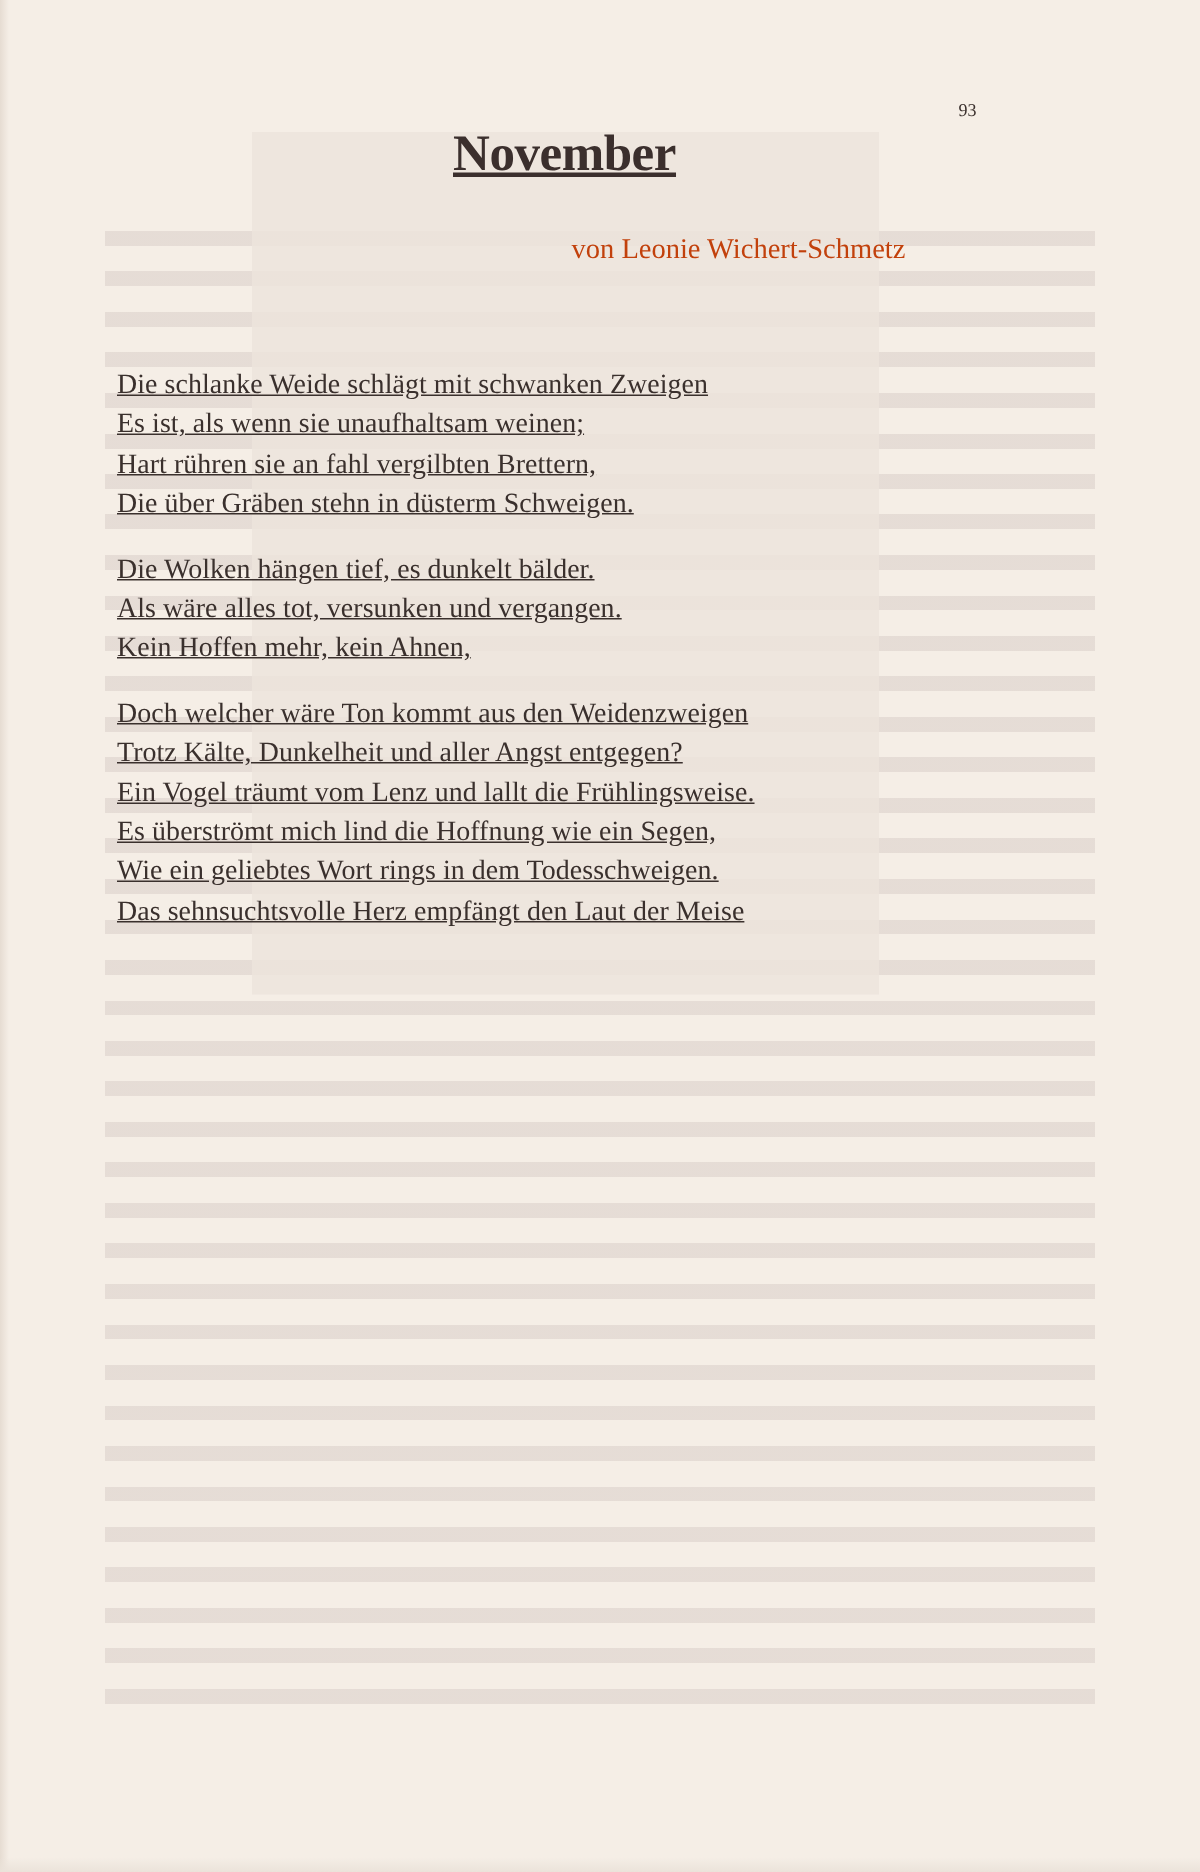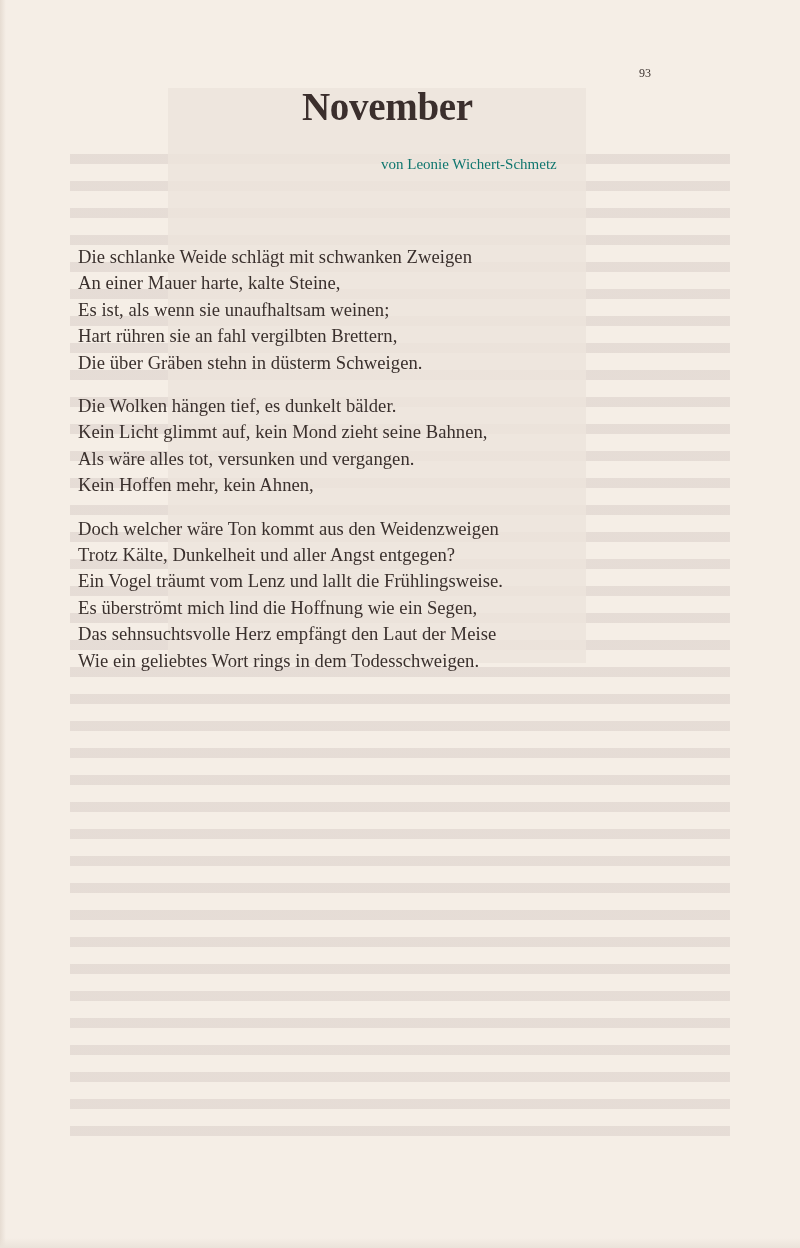--- a/index.html
+++ b/index.html
@@ -34,31 +34,32 @@
       rgba(180,165,160,0) 24px,
       rgba(180,165,160,0) 27px
     );
   }
   .page-number {
     position: absolute; left: 639px; top: 66px;
     font-size: 12px; color: #3a302d; text-align: center;
   }
   .title {
     position: absolute; left: 302px; top: 84px;
-    font-size: 39px; font-weight: bold; letter-spacing: -0.3px;
+    font-size: 34px; font-weight: bold; letter-spacing: -0.3px;
     color: #3b2f2d;
     margin: 0;
+    text-decoration: underline;
   }
   .author {
     position: absolute; left: 381px; top: 156px;
-    font-size: 15px; color: #0f766e;
+    font-size: 19px; color: #c2410c;
   }
   .poem {
     position: absolute; left: 78px; top: 244px;
-    margin: 0; padding: 0;
+    margin: 0; padding: 0; text-decoration: underline;
   }
   .stanza {
     margin: 0 0 17px 0;
   }
   .verse-line {
     display: block;
     font-size: 18.6px;
     line-height: 26.4px;
     white-space: nowrap;
     letter-spacing: 0.05px;
@@ -74,32 +75,30 @@
 
 <div class="page-number">93</div>
 
 <h1 class="title">November</h1>
 
 <div class="author">von Leonie Wichert-Schmetz</div>
 
 <div class="poem">
   <div class="stanza">
     <span class="verse-line">Die schlanke Weide schlägt mit schwanken Zweigen</span>
-    <span class="verse-line">An einer Mauer harte, kalte Steine,</span>
     <span class="verse-line">Es ist, als wenn sie unaufhaltsam weinen;</span>
     <span class="verse-line">Hart rühren sie an fahl vergilbten Brettern,</span>
     <span class="verse-line">Die über Gräben stehn in düsterm Schweigen.</span>
   </div>
   <div class="stanza">
     <span class="verse-line">Die Wolken hängen tief, es dunkelt bälder.</span>
-    <span class="verse-line">Kein Licht glimmt auf, kein Mond zieht seine Bahnen,</span>
     <span class="verse-line">Als wäre alles tot, versunken und vergangen.</span>
     <span class="verse-line">Kein Hoffen mehr, kein Ahnen,</span>
   </div>
   <div class="stanza">
     <span class="verse-line">Doch welcher wäre Ton kommt aus den Weidenzweigen</span>
     <span class="verse-line">Trotz Kälte, Dunkelheit und aller Angst entgegen?</span>
     <span class="verse-line">Ein Vogel träumt vom Lenz und lallt die Frühlingsweise.</span>
     <span class="verse-line">Es überströmt mich lind die Hoffnung wie ein Segen,</span>
+    <span class="verse-line">Wie ein geliebtes Wort rings in dem Todesschweigen.</span>
     <span class="verse-line">Das sehnsuchtsvolle Herz empfängt den Laut der Meise</span>
-    <span class="verse-line">Wie ein geliebtes Wort rings in dem Todesschweigen.</span>
   </div>
 </div>
 
 </body></html>

